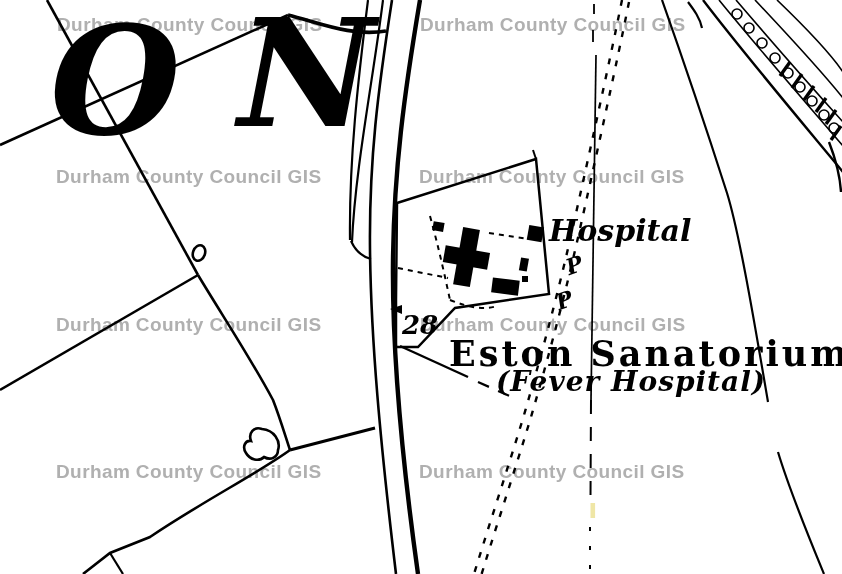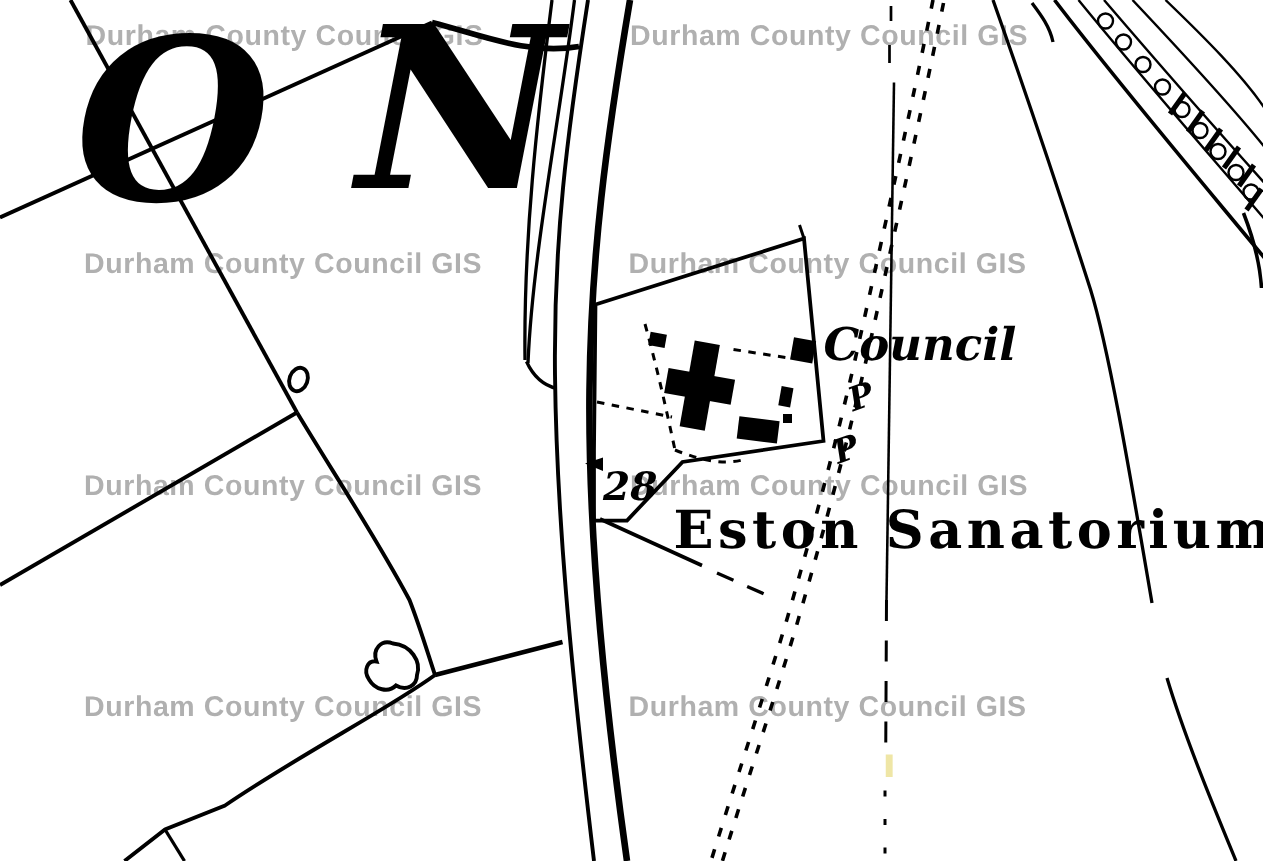--- a/index.html
+++ b/index.html
@@ -139,20 +139,21 @@
       <path d="M596,55 L591,400" stroke="#000" stroke-width="1.7" fill="none"></path>
       <path d="M591,400 L590.5,498" stroke="#000" stroke-width="2" fill="none" stroke-dasharray="14 13"></path>
       <rect x="590.5" y="503" width="4.6" height="15" fill="#efe6a6"></rect>
       <path d="M590,527 L590,574" stroke="#000" stroke-width="2" fill="none" stroke-dasharray="4 15"></path>
     </g>
   </svg>
 
   <div class="maplabel big-letter" style="left:50px;top:6px">O</div>
   <div class="maplabel big-letter" style="left:238px;top:-2px">N</div>
 
-  <div class="maplabel lbl-mortuary" style="left:549px;top:216px">Council</div>
+  <div class="maplabel lbl-mortuary" style="left:549px;top:216px">Hospital</div>
   <div class="maplabel lbl-sanatorium" style="left:434px;top:336px">Eston Sanatorium</div>
+  <div class="maplabel lbl-fever" style="left:496px;top:368px">(Fever Hospital)</div>
   <div class="maplabel lbl-57" style="left:402px;top:312px">28</div>
 
   <div class="maplabel lbl-p" style="left:566px;top:254px;transform:rotate(-20deg)">P</div>
   <div class="maplabel lbl-p" style="left:556px;top:289px;transform:rotate(-20deg)">P</div>
 
 </div>
 
 </body></html>

